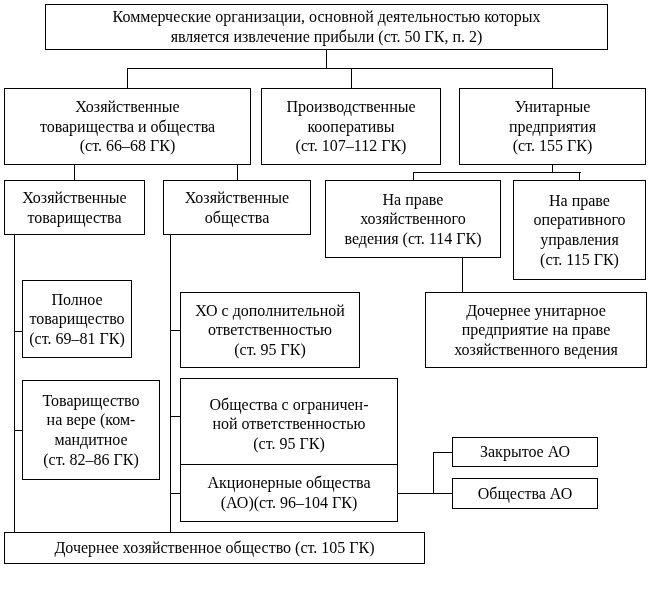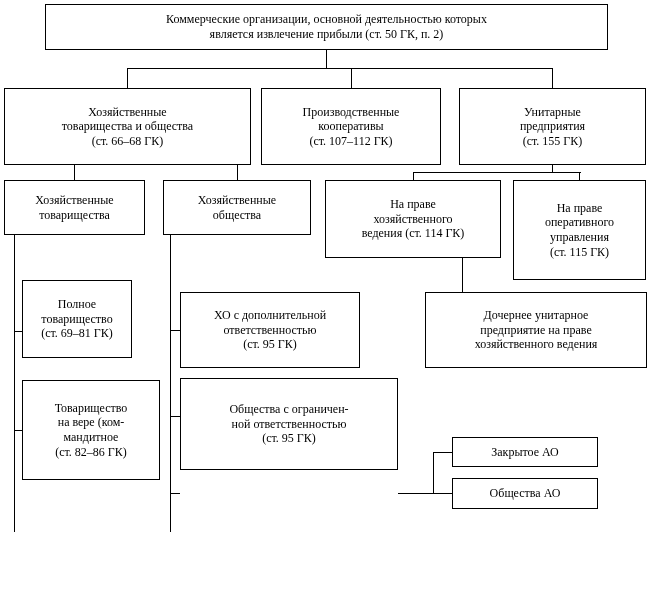--- a/index.html
+++ b/index.html
@@ -19,21 +19,21 @@
   .node {
     position: absolute;
     box-sizing: border-box;
     border: 1px solid #000000;
     background: #ffffff;
     display: flex;
     align-items: center;
     justify-content: center;
     text-align: center;
     white-space: pre-line;
-    font-size: 12px;
+    font-size: 16px;
     line-height: 1.22;
     padding: 6px 4px;
   }
   .line {
     position: absolute;
     background: #000000;
   }
 </style>
 </head>
 <body>
@@ -72,28 +72,31 @@
 на вере (ком-
 мандитное
 (ст. 82–86 ГК)</div>
 
   <div class="node" style="left:180px;top:292px;width:180px;height:76px">ХО с дополнительной
 ответственностью
 (ст. 95 ГК)</div>
   <div class="node" style="left:180px;top:378px;width:218px;height:92px">Общества с ограничен-
 ной ответственностью
 (ст. 95 ГК)</div>
+  <div class="node" style="left:180px;top:464px;width:218px;height:58px">Акционерные общества
+(АО)(ст. 96–104 ГК)</div>
 
   <div class="node" style="left:452px;top:437px;width:146px;height:30px">Закрытое АО</div>
 
   <div class="node" style="left:425px;top:292px;width:222px;height:76px">Дочернее унитарное
 предприятие на праве
 хозяйственного ведения</div>
   <div class="node" style="left:452px;top:478px;width:146px;height:31px">Общества АО</div>
 
+  <div class="node" style="left:4px;top:532px;width:421px;height:32px">Дочернее хозяйственное общество (ст. 105 ГК)</div>
 
   <div class="line" style="left:326px;top:50px;width:1px;height:18px"></div>
   <div class="line" style="left:127px;top:68px;width:426px;height:1px"></div>
   <div class="line" style="left:127px;top:68px;width:1px;height:20px"></div>
   <div class="line" style="left:351px;top:68px;width:1px;height:20px"></div>
   <div class="line" style="left:552px;top:68px;width:1px;height:20px"></div>
 
   <div class="line" style="left:74px;top:165px;width:1px;height:15px"></div>
   <div class="line" style="left:237px;top:165px;width:1px;height:15px"></div>
 

